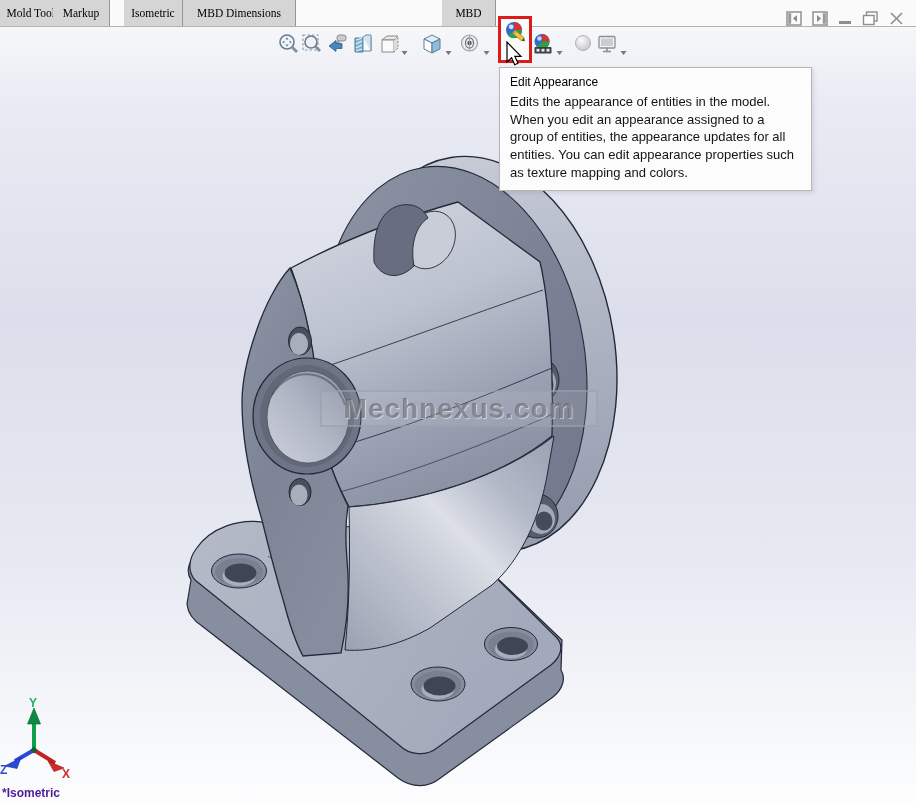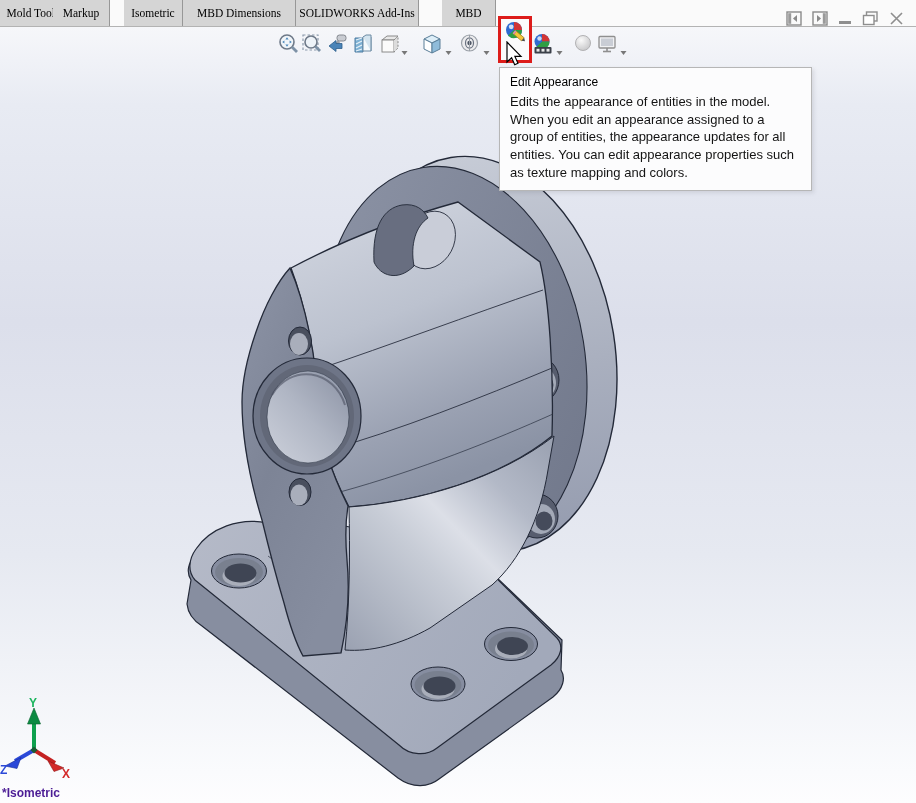--- a/index.html
+++ b/index.html
@@ -54,21 +54,20 @@
 </head>
 <body>
 
 <div class="screen">
 
   <div class="tabbar">
     <div class="tab" style="left:0;width:67px">Mold Tools</div>
     <div class="tab" style="left:53px;width:57px">Markup</div>
     <div class="tab" style="left:124px;width:59px">Isometric</div>
     <div class="tab" style="left:183px;width:113px">MBD Dimensions</div>
-    <div class="tab" style="left:296px;width:123px">SOLIDWORKS Add-Ins</div>
     <div class="tab" style="left:442px;width:54px">MBD</div>
   </div>
 
   <div class="winctrl" style="left:786px">
     <span>
         <svg width="16" height="15">
           <rect x="1" y="1" width="14" height="13" fill="none" stroke="#8a8a8a" stroke-width="1.4"></rect>
           <rect x="2.2" y="2.2" width="3" height="10.6" fill="#9a9a9a"></rect>
           <path d="M11 4 L7 7.5 L11 11 Z" fill="#8a8a8a"></path>
         </svg>
@@ -355,16 +354,17 @@
       <path d="M 64 768 L 48 761 L 54 771.5 Z" fill="#d42a2a" stroke="#8e1616" stroke-width=".6"></path>
       <line x1="34" y1="750" x2="15" y2="761" stroke="#2b49d8" stroke-width="4"></line>
       <path d="M 5 766 L 21 757.5 L 17 768.5 Z" fill="#2b49d8" stroke="#182c96" stroke-width=".6"></path>
       <rect x="31.5" y="747.5" width="5" height="5" fill="#1a5c33" transform="rotate(45 34 750)"></rect>
       <text x="29" y="707" font-size="12" font-weight="bold" fill="#1db55f" font-family="Liberation Sans, sans-serif">Y</text>
       <text x="62" y="778" font-size="12" font-weight="bold" fill="#d42a2a" font-family="Liberation Sans, sans-serif">X</text>
       <text x="0" y="774" font-size="12" font-weight="bold" fill="#2b49d8" font-family="Liberation Sans, sans-serif">Z</text>
     </g>
   </svg>
 
+  <div class="watermark">Mechnexus.com</div>
 
   <div class="viewlabel">*Isometric</div>
 
 </div>
 
 </body></html>

